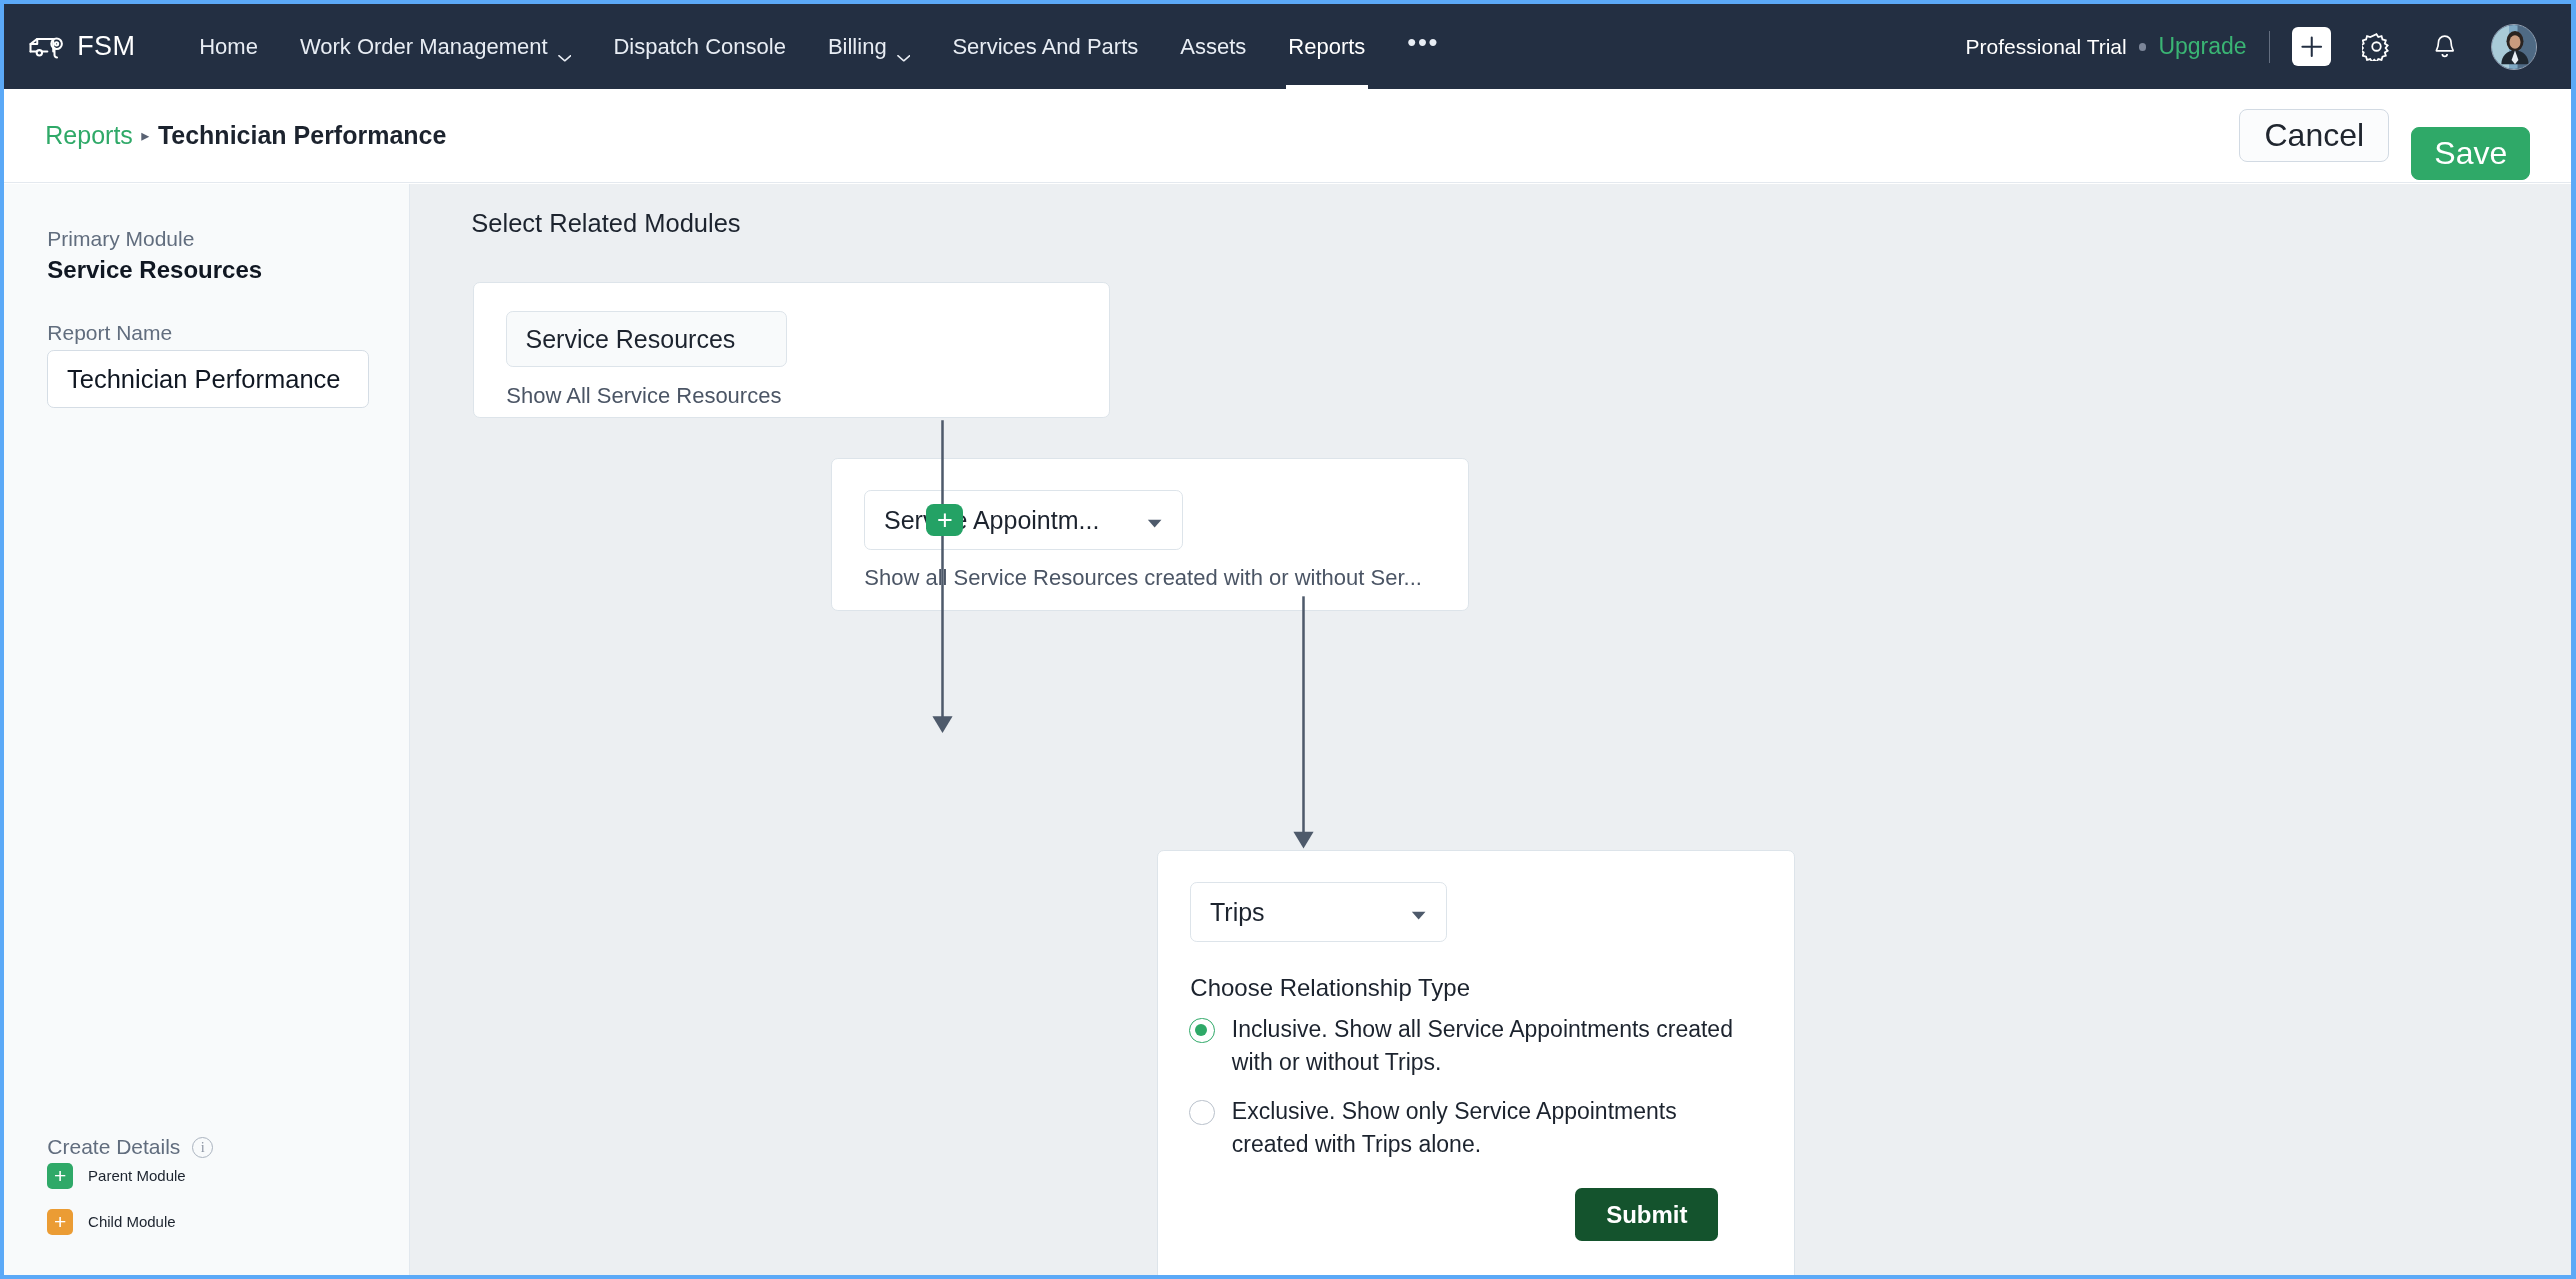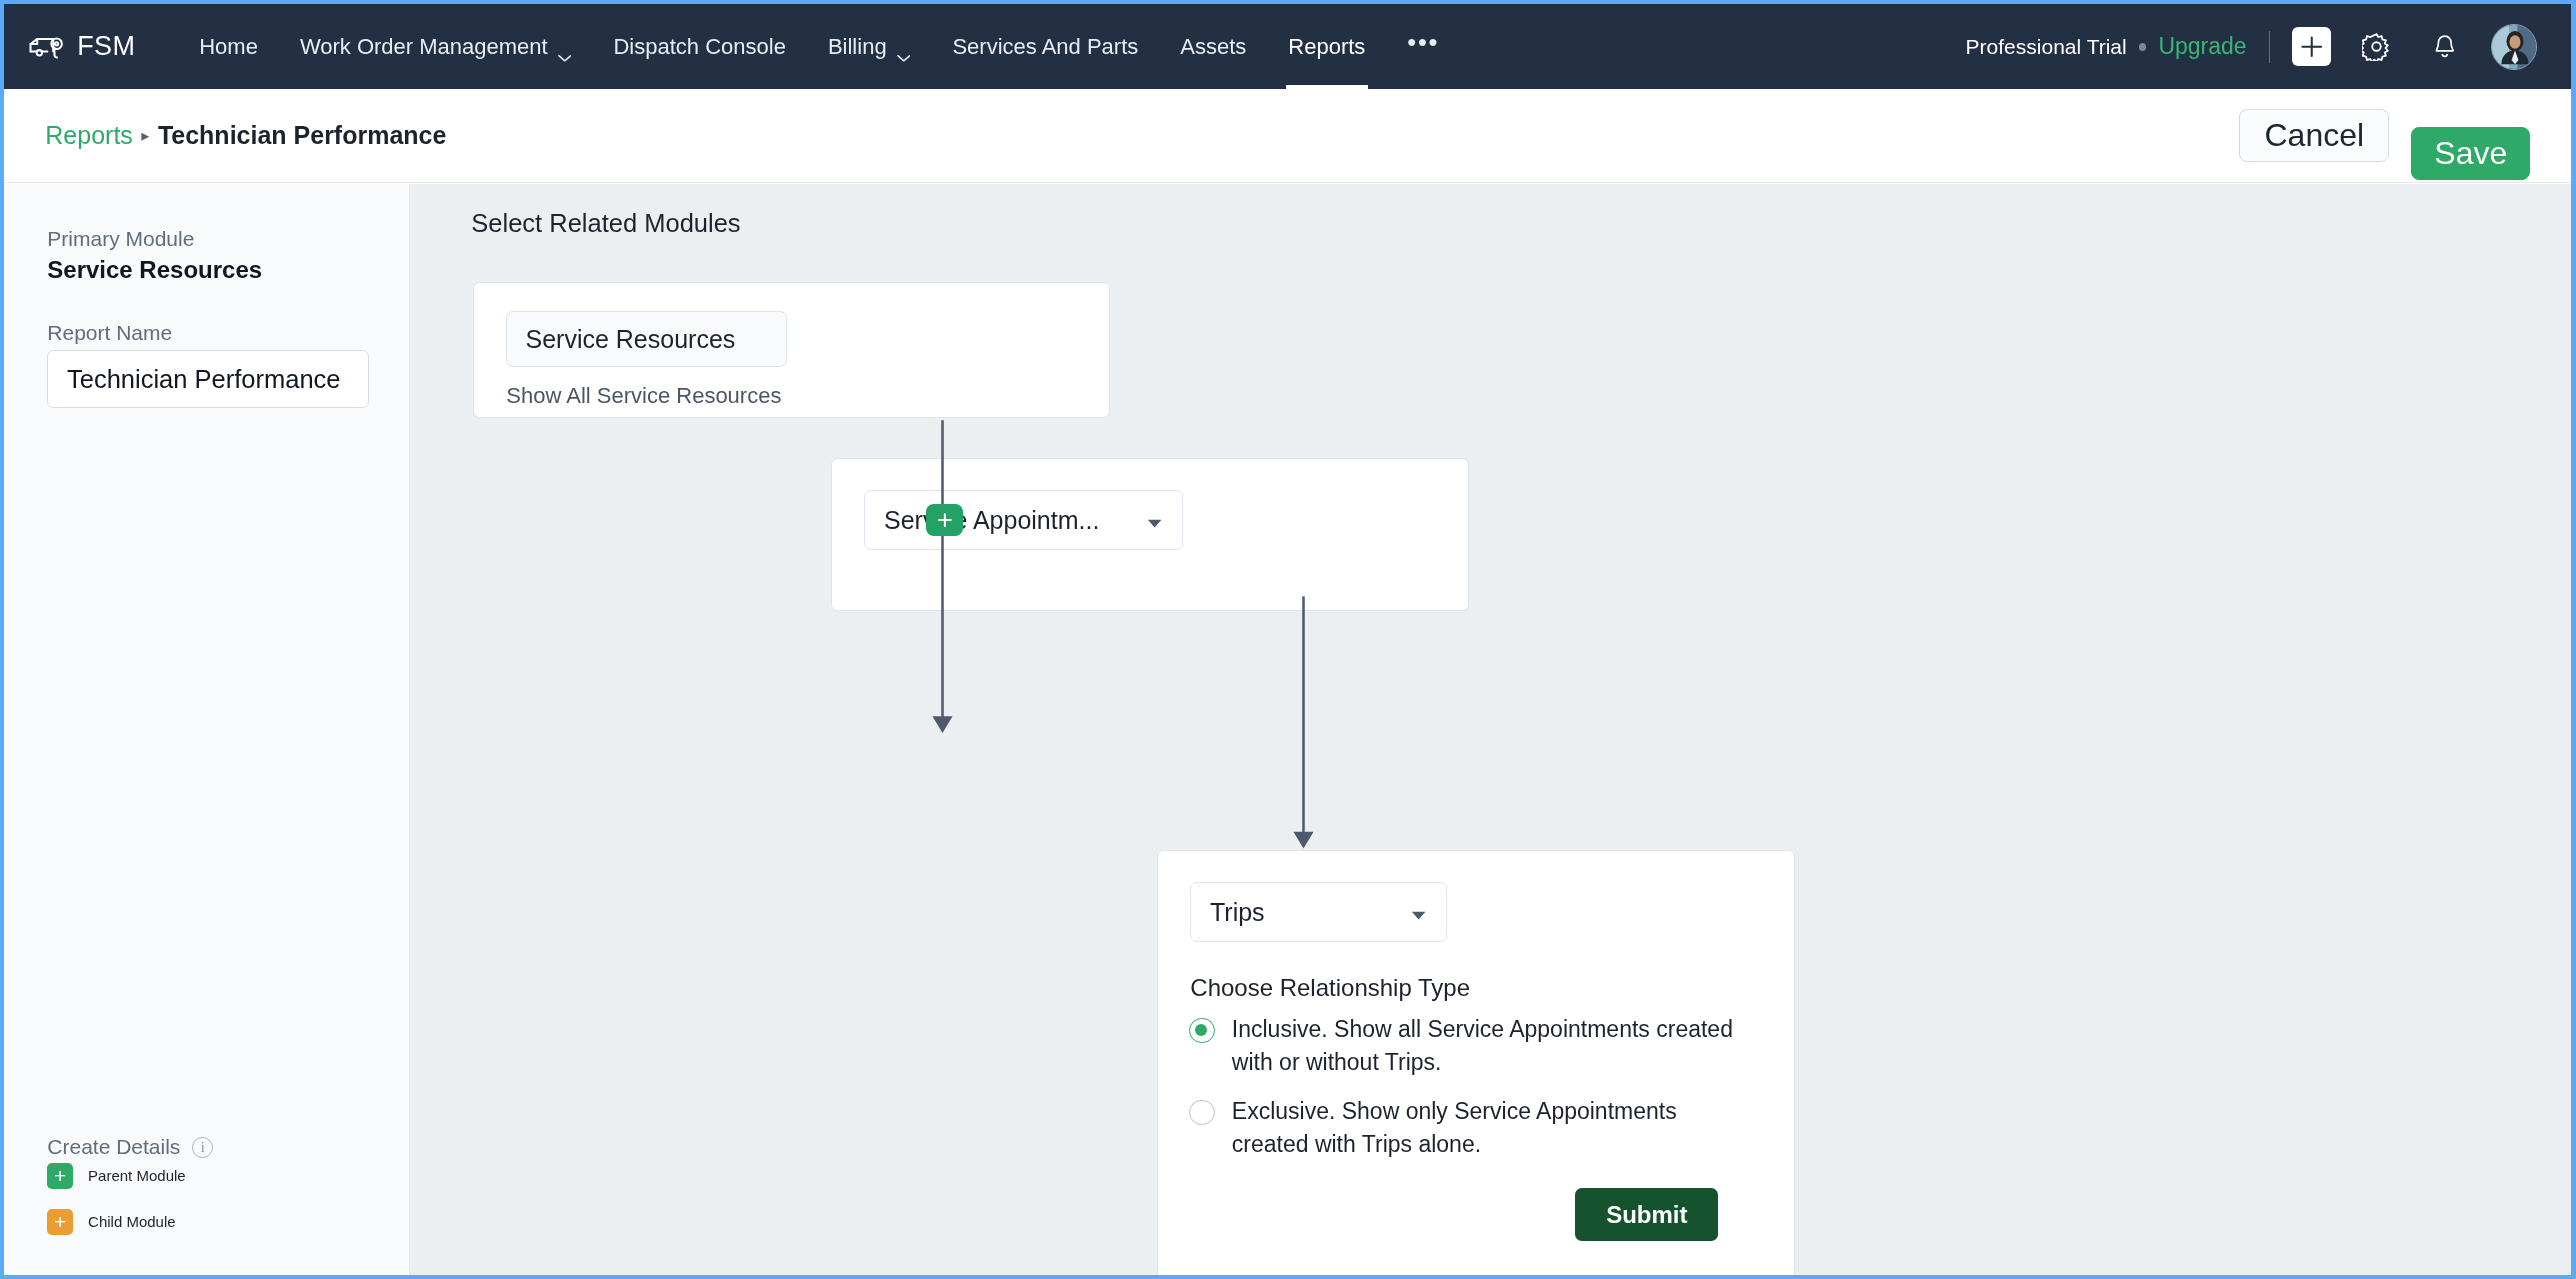--- a/index.html
+++ b/index.html
@@ -318,20 +318,21 @@
 
     <div class="node" style="left:421px; top:274px; width:638px; height:153px;">
       <div class="node-select white" style="left:32px; top:31px; width:319px; height:60px;">
         <span class="sel-text">Service Appointm...</span>
         <span class="sel-caret">
           <svg viewBox="0 0 18 11" width="15.3" height="9.4">
               <path d="M1 1 L17 1 L9 10 Z" fill="#4e5a6b"></path>
             </svg>
         </span>
       </div>
+      <div class="node-desc" style="left:32px; top:106px;">Show all Service Resources created with or without Ser...</div>
     </div>
 
     <div class="node" style="left:747px; top:666px; width:638px; height:434px;">
       <div class="node-select white" style="left:32px; top:31px; width:257px; height:60px;justify-content:flex-end;">
         <span class="sel-text">Trips</span>
         <span class="sel-caret">
           <svg viewBox="0 0 18 11" width="15.3" height="9.4">
               <path d="M1 1 L17 1 L9 10 Z" fill="#4e5a6b"></path>
             </svg>
         </span>

